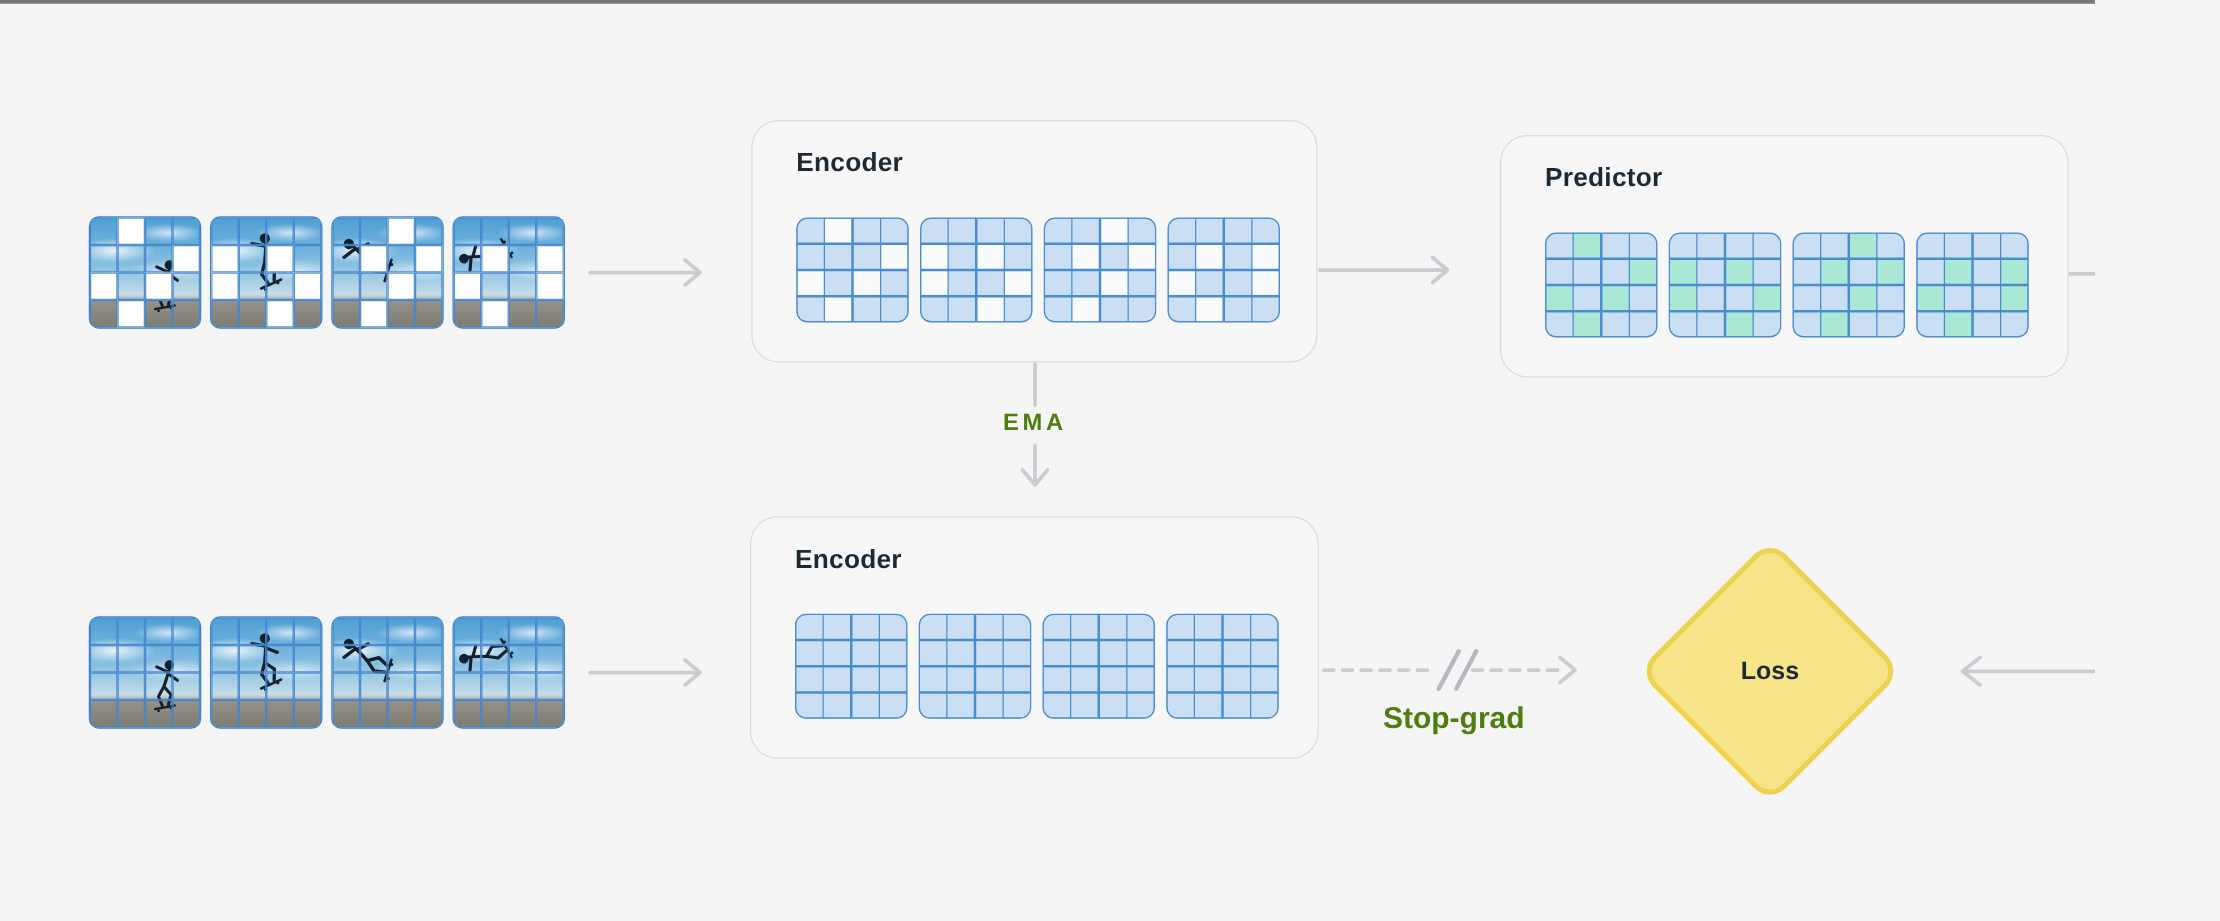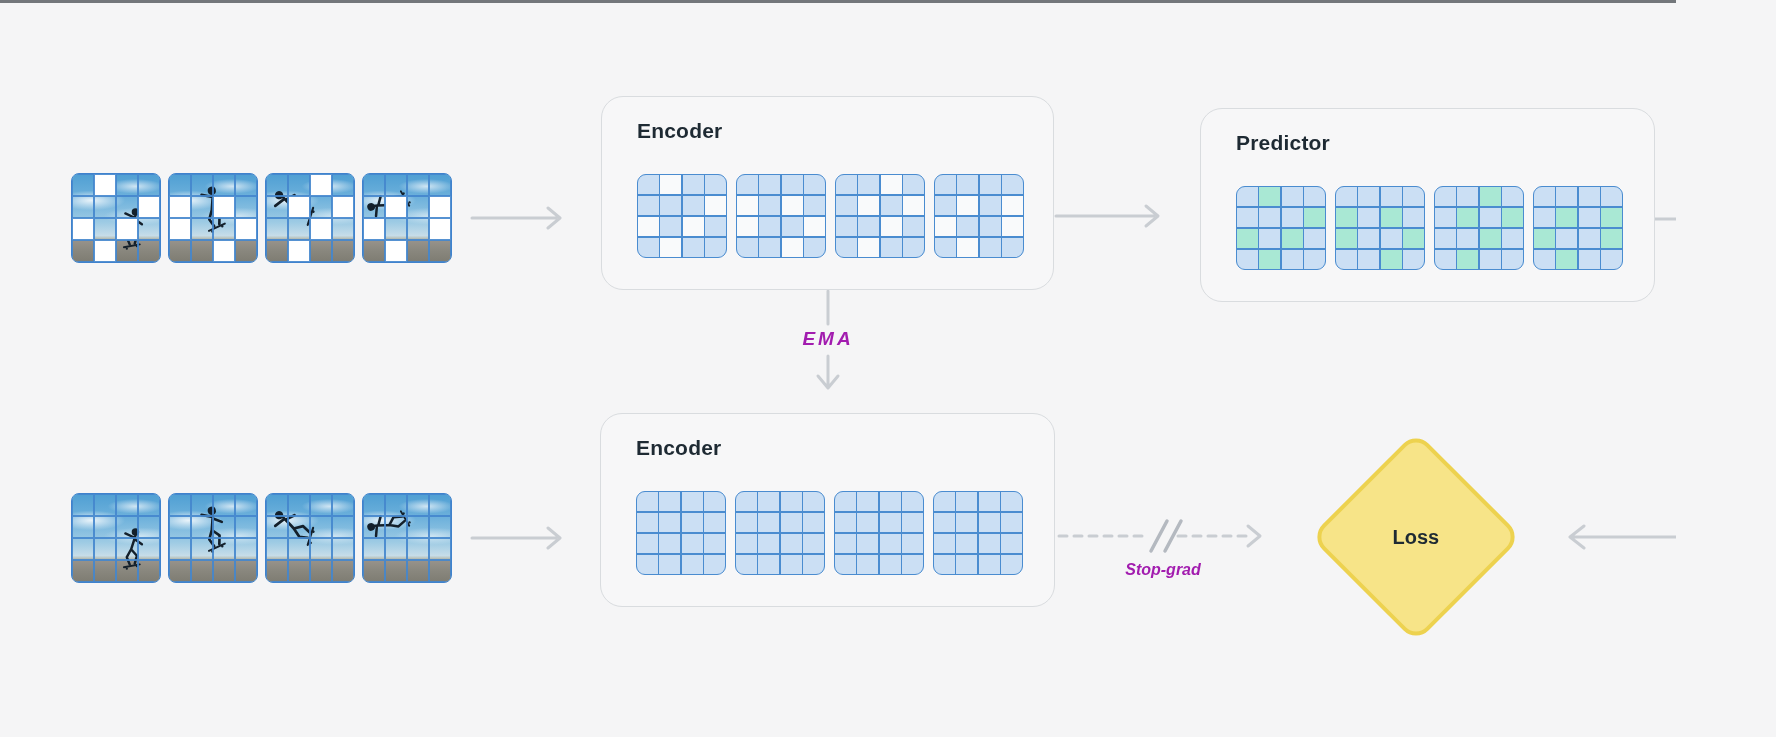--- a/index.html
+++ b/index.html
@@ -42,23 +42,23 @@
   .skater { position:absolute; width:44px; height:64px; }
   .pose-1 .skater { left:40px; top:24px; transform:scale(.72); }
   .pose-2 .skater { left:24px; top:4px;  transform:scale(.78) rotate(-14deg); }
   .pose-3 .skater { left:8px;  top:0px;  transform:scale(.80) rotate(-62deg); }
   .pose-4 .skater { left:4px;  top:-4px; transform:scale(.74) rotate(-110deg); }
   .ovl { position:absolute; inset:0; display:grid; grid-template-columns:repeat(4,1fr); grid-template-rows:repeat(4,1fr); }
   .oc { border:0.8px solid rgba(68,134,205,.9); }
   .oc.m { background:#ffffff; }
 
   
-  .lbl { position:absolute; font-weight:700; color:#a21caf;font-style:italic; }
+  .lbl { position:absolute; font-weight:700; color:#4d7c0f; }
   .lbl-ema { left:828px; top:328px; transform:translateX(-50%); font-size:19px; letter-spacing:3px; }
-  .lbl-stopgrad { left:1163px; top:561px; transform:translateX(-50%); font-size:16px; }
+  .lbl-stopgrad { left:1163px; top:561px; transform:translateX(-50%); font-size:24px; }
 
   
   .loss { position:absolute; left:1341px; top:462px; width:150px; height:150px;
           background:#f7e488; border:4px solid #edd24f; border-radius:18px; transform:rotate(45deg);
           display:flex; align-items:center; justify-content:center; }
   .loss span { transform:rotate(-45deg); font-weight:700; font-size:20px; color:#1e2a33; }
 </style>
 </head>
 <body>
 

